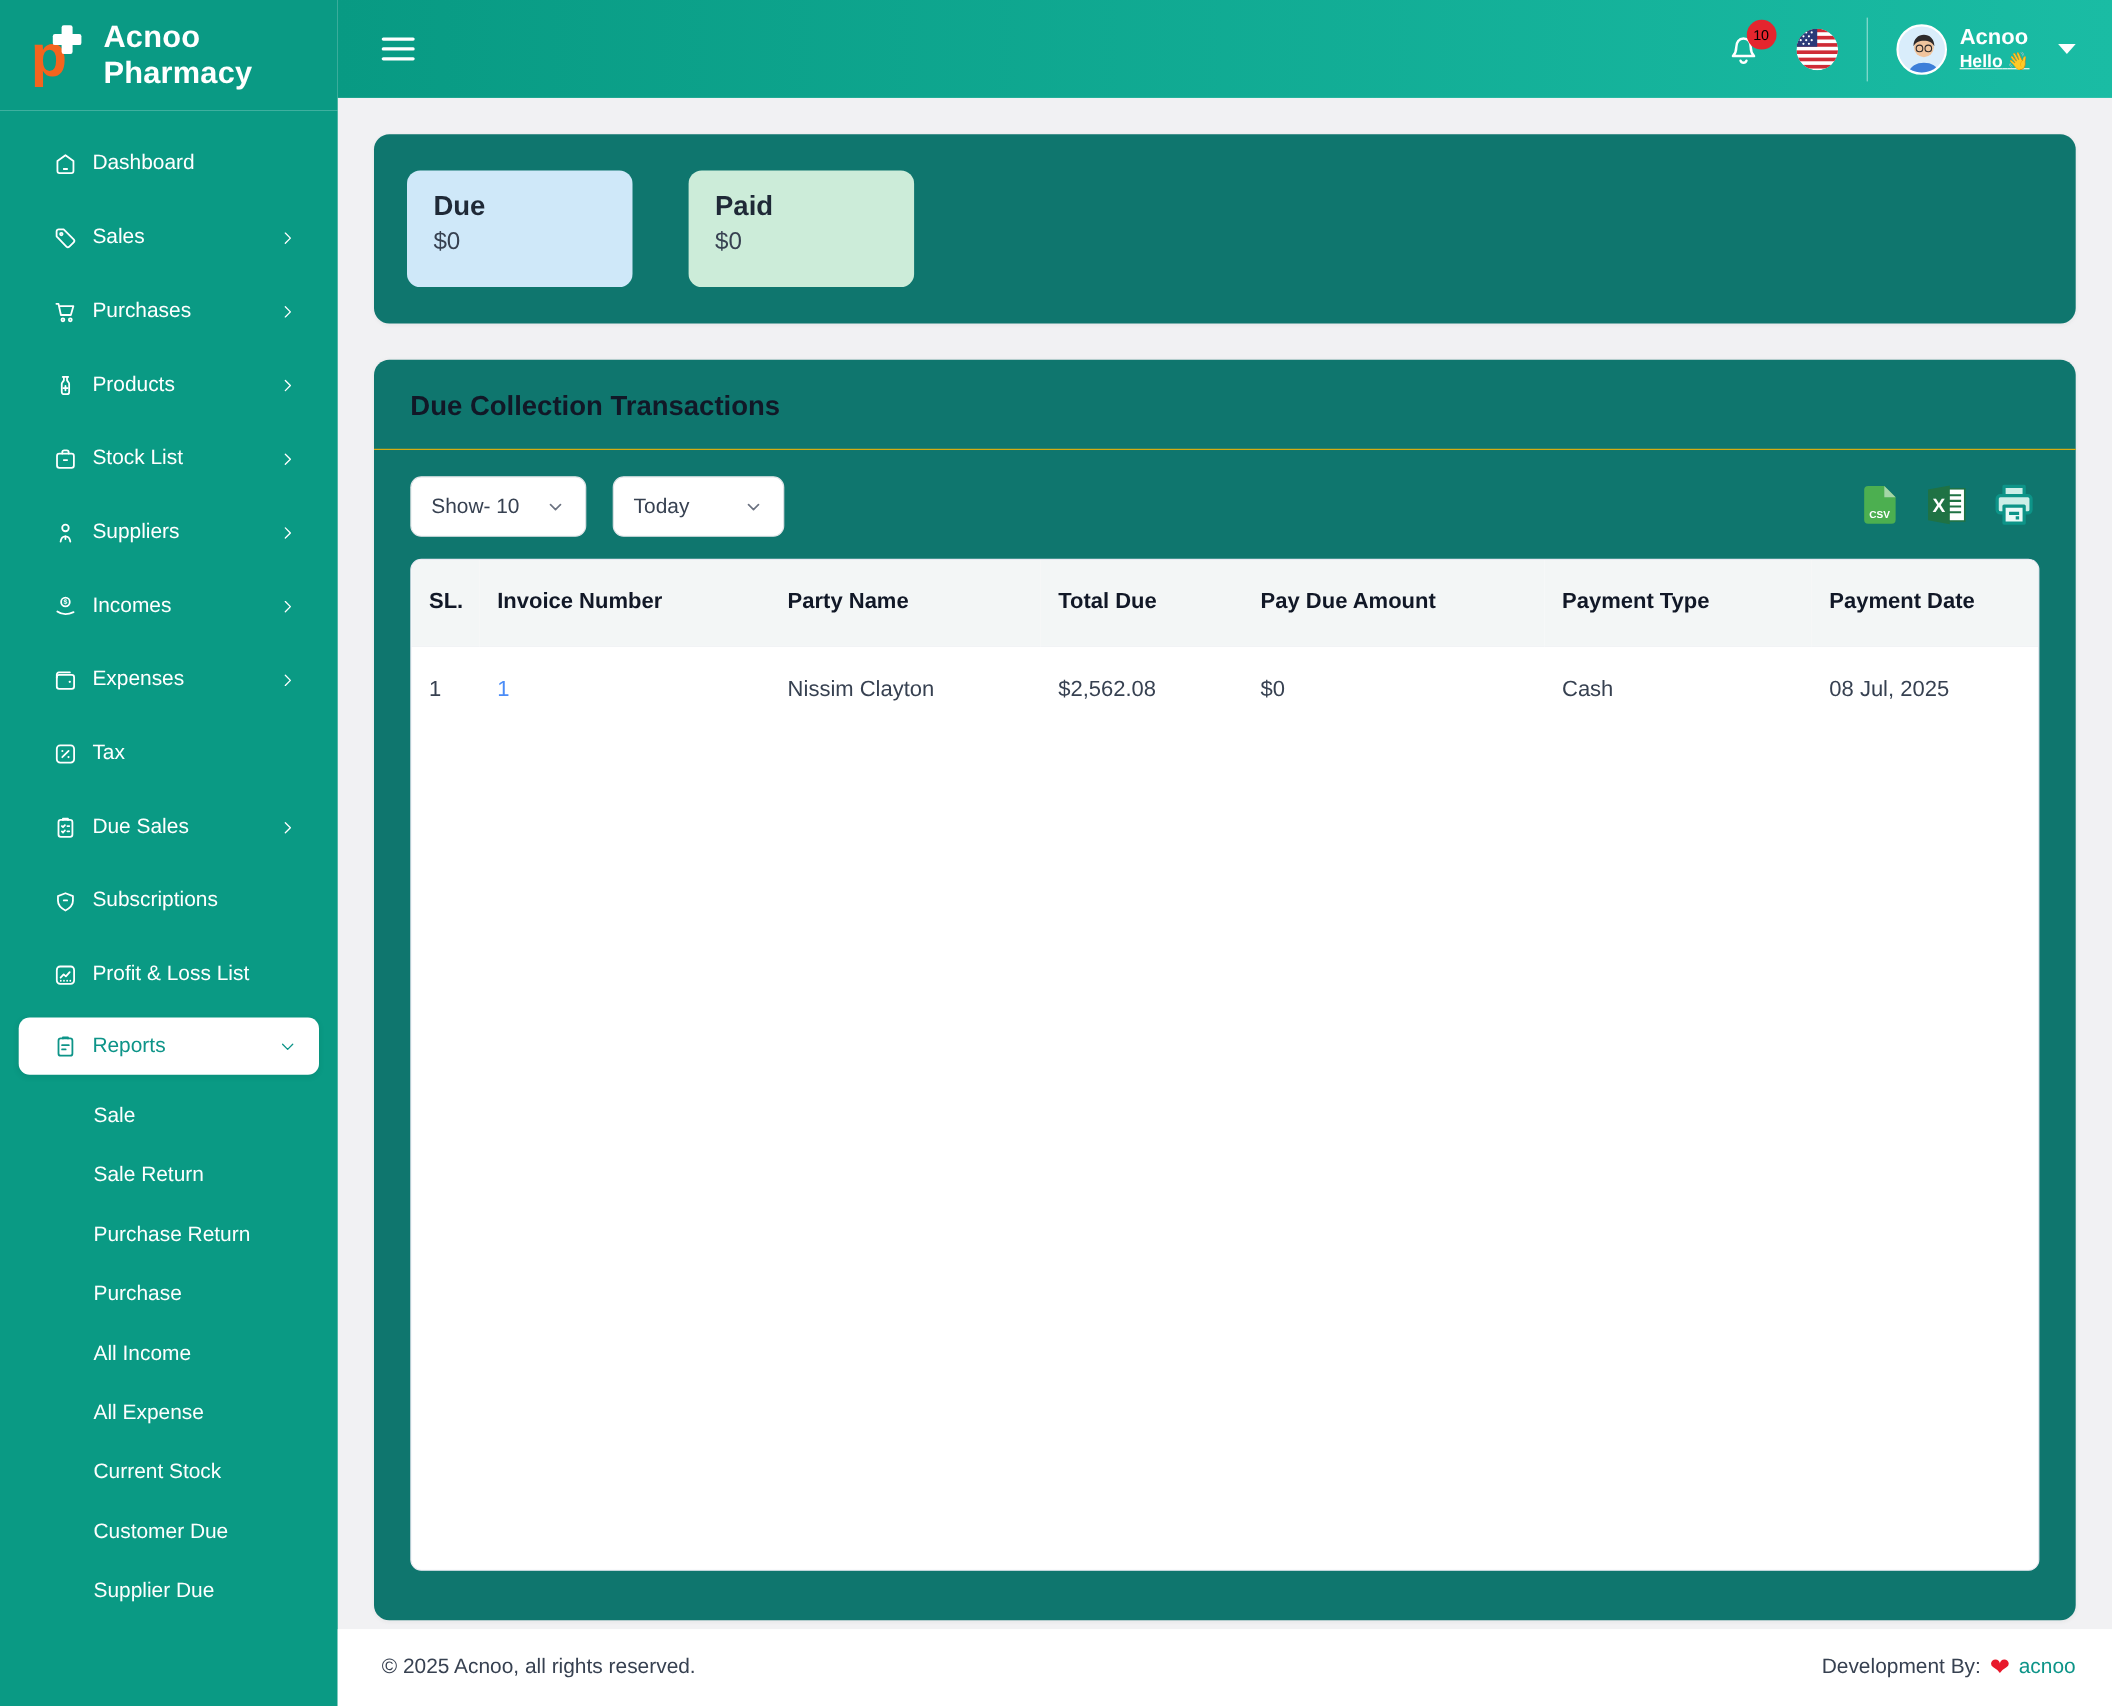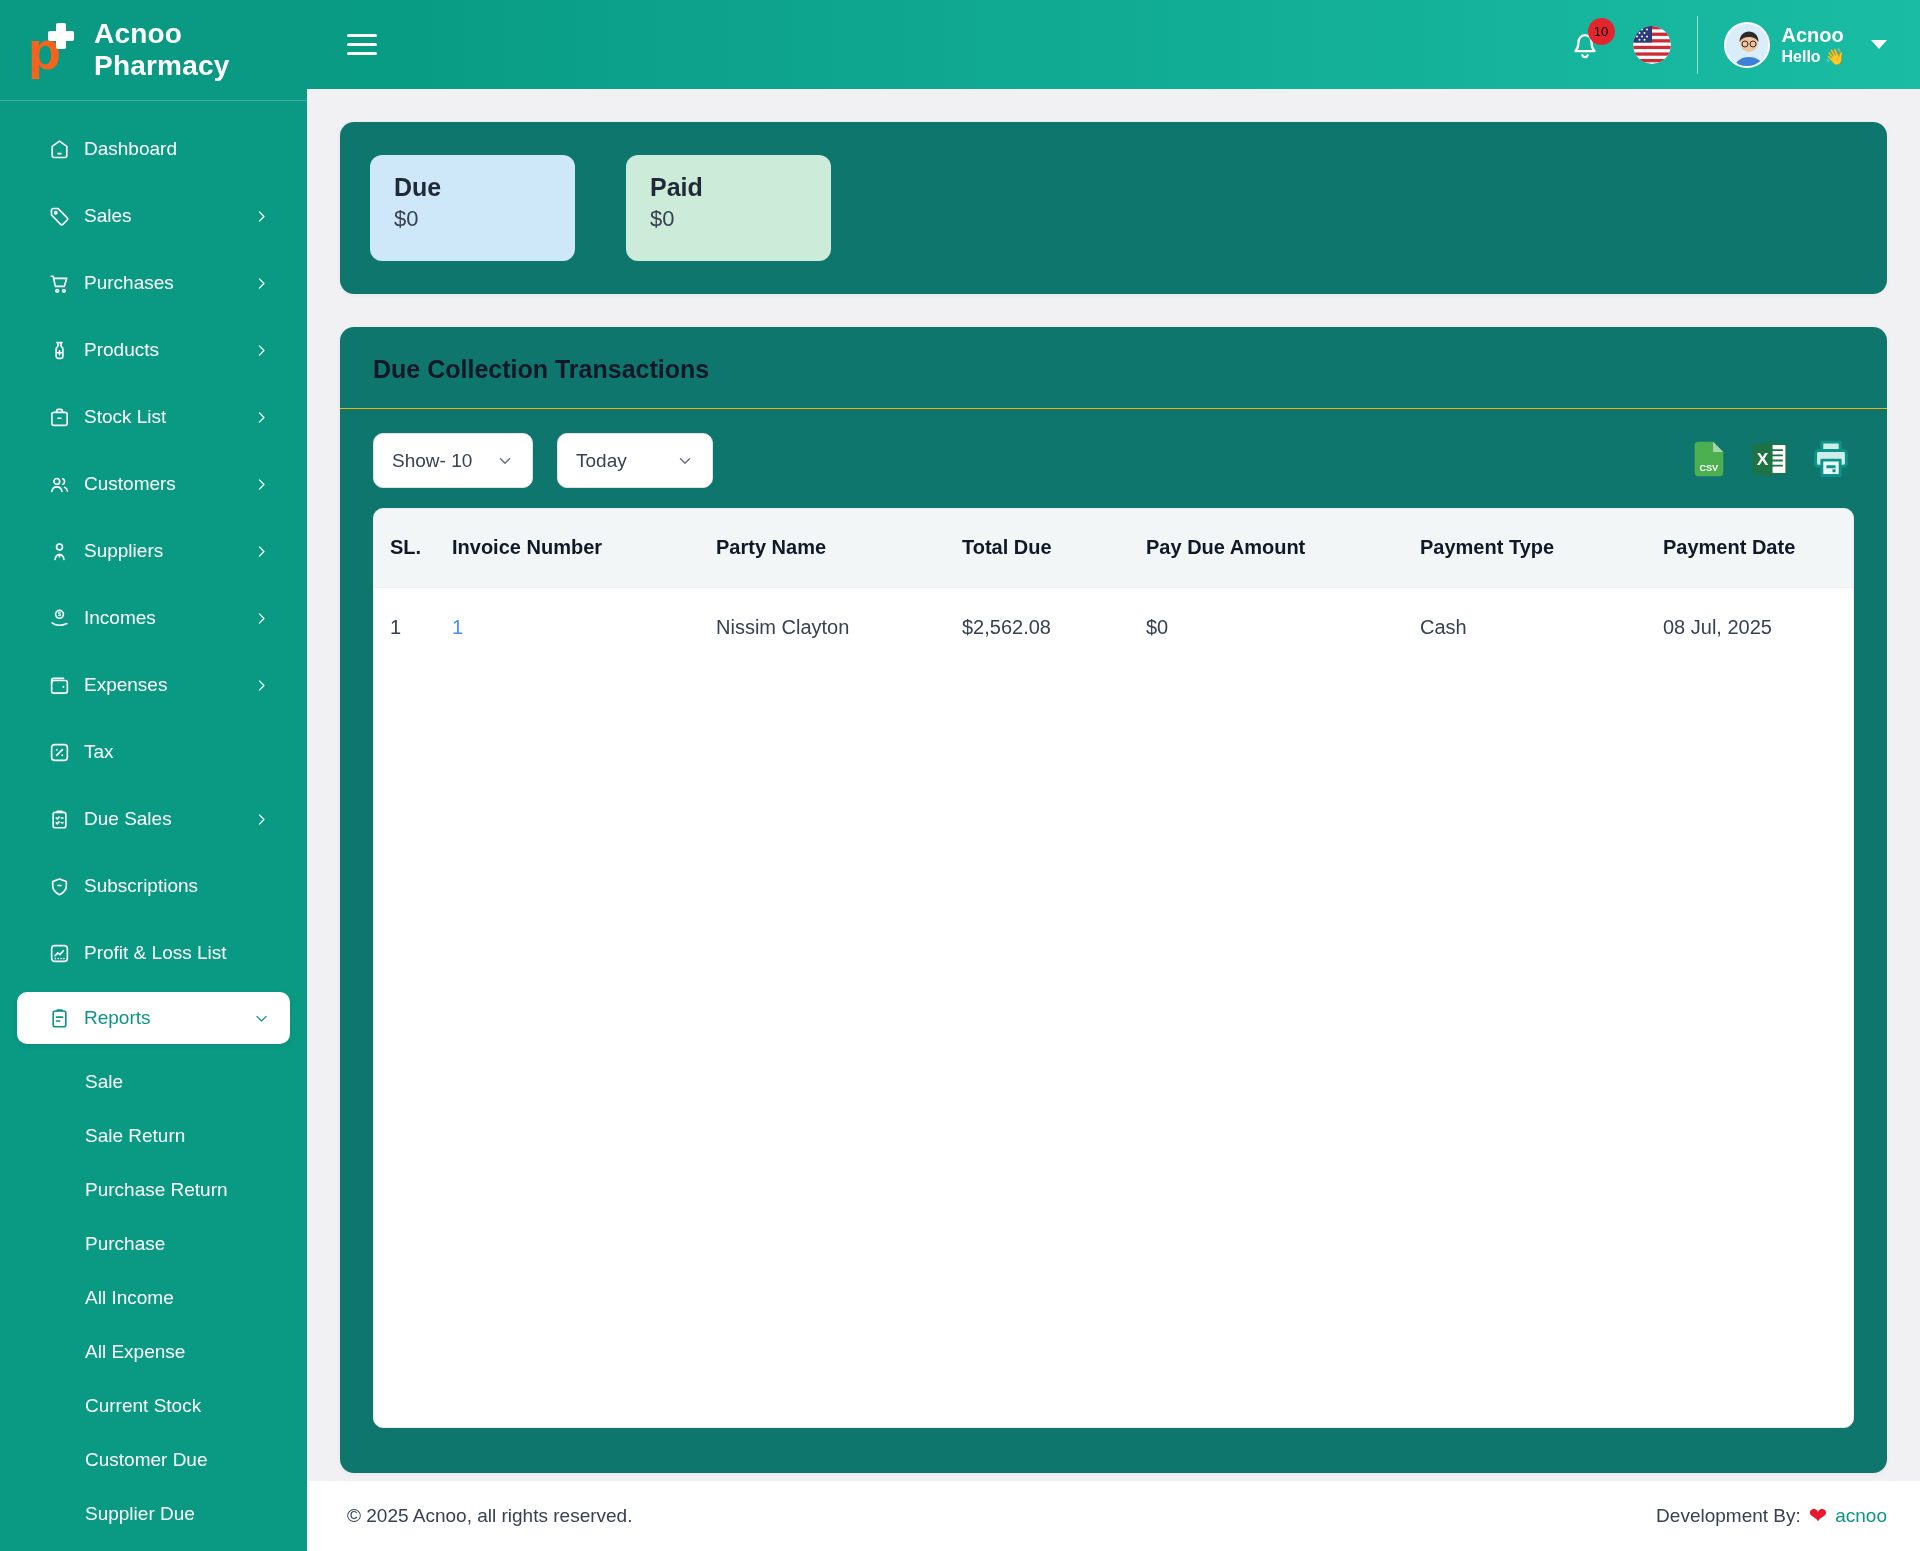--- a/index.html
+++ b/index.html
@@ -30,21 +30,21 @@
   .topbar-right { margin-left:auto; display:flex; align-items:center; }
   .bell-wrap { position:relative; margin-right:30px; cursor:pointer; display:flex; }
   .bell-wrap svg { width:36px; height:36px; }
   .badge { position:absolute; top:-9px; right:-12px; min-width:27px; height:27px; background:#e5252e; color:#000000; border-radius:50%; font-size:13px; font-weight:400; display:flex; align-items:center; justify-content:center; }
   .flag { width:38px; height:38px; border-radius:50%; overflow:hidden; cursor:pointer; flex:0 0 auto; }
   .top-divider { width:1px; height:58px; background:rgba(255,255,255,.55); margin:0 26px; }
   .user-chip { display:flex; align-items:center; cursor:pointer; }
   .avatar { width:46px; height:46px; border-radius:50%; background:#d9edfb; border:2px solid #ffffff; overflow:hidden; flex:0 0 auto; }
   .user-texts { margin-left:12px; color:#fff; }
   .user-name { font-size:20px; font-weight:800; line-height:1.15; }
-  .user-greet { font-size:16px; font-weight:600; }
+  .user-greet { font-size:16px; font-weight:600;text-decoration:underline; }
   .caret { width:0; height:0; border-left:8px solid transparent; border-right:8px solid transparent; border-top:9px solid #fff; margin-left:26px; }
 
   .content { flex:1; padding:33px; overflow:hidden; }
   .card { background:#0f766e; border-radius:14px; box-shadow:0 1px 4px rgba(20,30,40,.05); }
   .summary-card { height:172px; padding:33px 30px; display:flex; gap:51px; }
   .stat { width:205px; height:106px; border-radius:12px; padding:18px 24px; }
   .stat .stat-title { font-size:25px; font-weight:700; color:#1f2937; }
   .stat .stat-value { font-size:22px; color:#374151; margin-top:4px; }
 
   .main-card { margin-top:33px; height:1146px; display:flex; flex-direction:column; }
@@ -149,36 +149,20 @@
         </div>
         <div class="nav-item">
           <span class="nav-icon">
             <svg viewBox="0 0 24 24" fill="none" stroke="currentColor" stroke-width="1.7" stroke-linecap="round" stroke-linejoin="round">
               <rect x="4" y="6.6" width="16" height="13.6" rx="2.2"></rect>
               <path d="M9 6.6V5.2A1.7 1.7 0 0 1 10.7 3.5h2.6A1.7 1.7 0 0 1 15 5.2v1.4"></path>
               <path d="M10.4 12.8h3.2"></path>
             </svg>
           </span>
           <span class="nav-label">Stock List</span>
-          <span class="nav-chev">
-            <svg viewBox="0 0 24 24" fill="none" stroke="currentColor" stroke-width="1.7" stroke-linecap="round" stroke-linejoin="round">
-              <path d="M9 5.5l6.5 6.5L9 18.5"></path>
-            </svg>
-          </span>
-        </div>
-        <div class="nav-item">
-          <span class="nav-icon">
-            <svg viewBox="0 0 24 24" fill="none" stroke="currentColor" stroke-width="1.7" stroke-linecap="round" stroke-linejoin="round">
-              <circle cx="9.2" cy="8.8" r="3"></circle>
-              <path d="M3.9 19.2c.5-3 2.6-4.7 5.3-4.7s4.8 1.7 5.3 4.7"></path>
-              <path d="M15.4 6.1a3 3 0 0 1 .2 5.5"></path>
-              <path d="M17.3 14.9c1.7.7 2.7 2 3 3.9"></path>
-            </svg>
-          </span>
-          <span class="nav-label">Customers</span>
           <span class="nav-chev">
             <svg viewBox="0 0 24 24" fill="none" stroke="currentColor" stroke-width="1.7" stroke-linecap="round" stroke-linejoin="round">
               <path d="M9 5.5l6.5 6.5L9 18.5"></path>
             </svg>
           </span>
         </div>
         <div class="nav-item">
           <span class="nav-icon">
             <svg viewBox="0 0 24 24" fill="none" stroke="currentColor" stroke-width="1.7" stroke-linecap="round" stroke-linejoin="round">
               <circle cx="12" cy="7.3" r="3.1"></circle>

